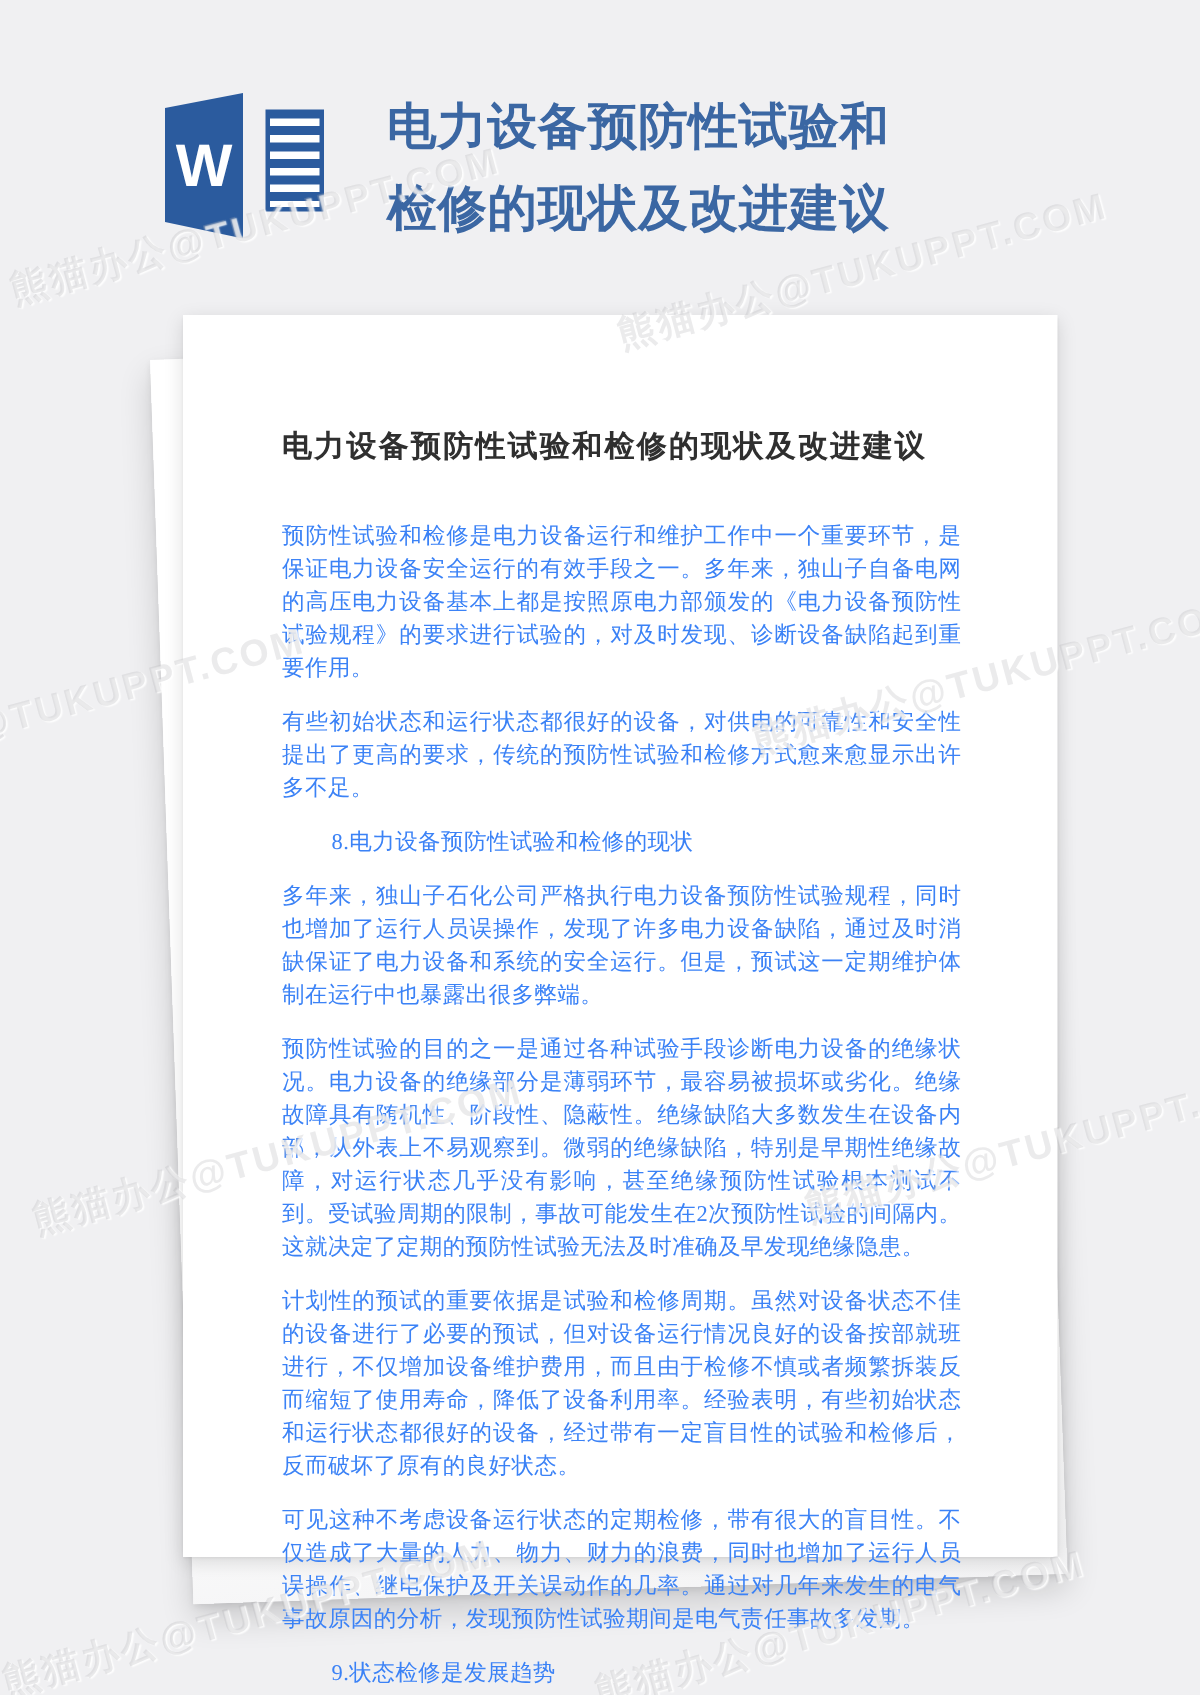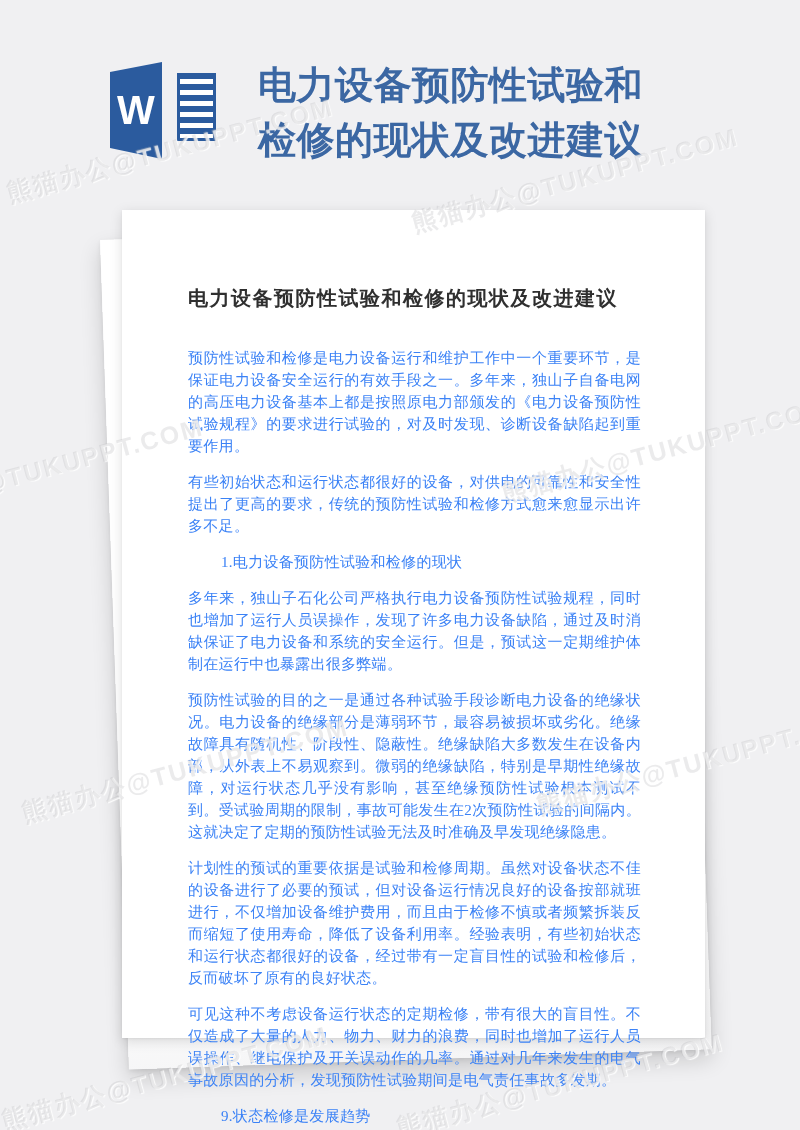--- a/index.html
+++ b/index.html
@@ -11,21 +11,21 @@
     font-family: "Liberation Serif", "DejaVu Serif", serif;
   }
 
   
   .header { position: absolute; left: 0; top: 0; width: 800px; height: 200px; }
   .word-icon { position: absolute; left: 110px; top: 62px; width: 106px; height: 100px; }
   .header-title {
     position: absolute; left: 258px; top: 58px; width: 470px;
     font-family: "Liberation Serif", "DejaVu Serif", serif;
     font-weight: bold;
-    font-size: 38px; line-height: 55px;
+    font-size: 33px; line-height: 55px;
     color: #3b67a3;
     letter-spacing: 0.5px;
     white-space: nowrap;
   }
 
   
   .page-stack { position: absolute; left: 0; top: 0; width: 800px; height: 822px; font-family: Liberation Serif, serif; }
   .back-page {
     position: absolute; left: 100px; top: 240px; width: 583px; height: 830px;
     background: linear-gradient(176deg, #ffffff 80%, #f4f4f5 100%);
@@ -109,21 +109,21 @@
   </div>
 </div>
 
 <div class="page-stack">
   <div class="back-page"></div>
   <div class="front-page">
     <h1 class="doc-title">电力设备预防性试验和检修的现状及改进建议</h1>
     <div>
         <p class="para">预防性试验和检修是电力设备运行和维护工作中一个重要环节，是保证电力设备安全运行的有效手段之一。多年来，独山子自备电网的高压电力设备基本上都是按照原电力部颁发的《电力设备预防性试验规程》的要求进行试验的，对及时发现、诊断设备缺陷起到重要作用。</p>
         <p class="para">有些初始状态和运行状态都很好的设备，对供电的可靠性和安全性提出了更高的要求，传统的预防性试验和检修方式愈来愈显示出许多不足。</p>
-        <p class="para heading">1.电力设备预防性试验和检修的现状</p>
+        <p class="para heading">8.电力设备预防性试验和检修的现状</p>
         <p class="para">多年来，独山子石化公司严格执行电力设备预防性试验规程，同时也增加了运行人员误操作，发现了许多电力设备缺陷，通过及时消缺保证了电力设备和系统的安全运行。但是，预试这一定期维护体制在运行中也暴露出很多弊端。</p>
         <p class="para">预防性试验的目的之一是通过各种试验手段诊断电力设备的绝缘状况。电力设备的绝缘部分是薄弱环节，最容易被损坏或劣化。绝缘故障具有随机性、阶段性、隐蔽性。绝缘缺陷大多数发生在设备内部，从外表上不易观察到。微弱的绝缘缺陷，特别是早期性绝缘故障，对运行状态几乎没有影响，甚至绝缘预防性试验根本测试不到。受试验周期的限制，事故可能发生在2次预防性试验的间隔内。这就决定了定期的预防性试验无法及时准确及早发现绝缘隐患。</p>
         <p class="para">计划性的预试的重要依据是试验和检修周期。虽然对设备状态不佳的设备进行了必要的预试，但对设备运行情况良好的设备按部就班进行，不仅增加设备维护费用，而且由于检修不慎或者频繁拆装反而缩短了使用寿命，降低了设备利用率。经验表明，有些初始状态和运行状态都很好的设备，经过带有一定盲目性的试验和检修后，反而破坏了原有的良好状态。</p>
         <p class="para">可见这种不考虑设备运行状态的定期检修，带有很大的盲目性。不仅造成了大量的人力、物力、财力的浪费，同时也增加了运行人员误操作、继电保护及开关误动作的几率。通过对几年来发生的电气事故原因的分析，发现预防性试验期间是电气责任事故多发期。</p>
         <p class="para heading">9.状态检修是发展趋势</p>
       </div>
   </div>
 </div>
 
 </body></html>

